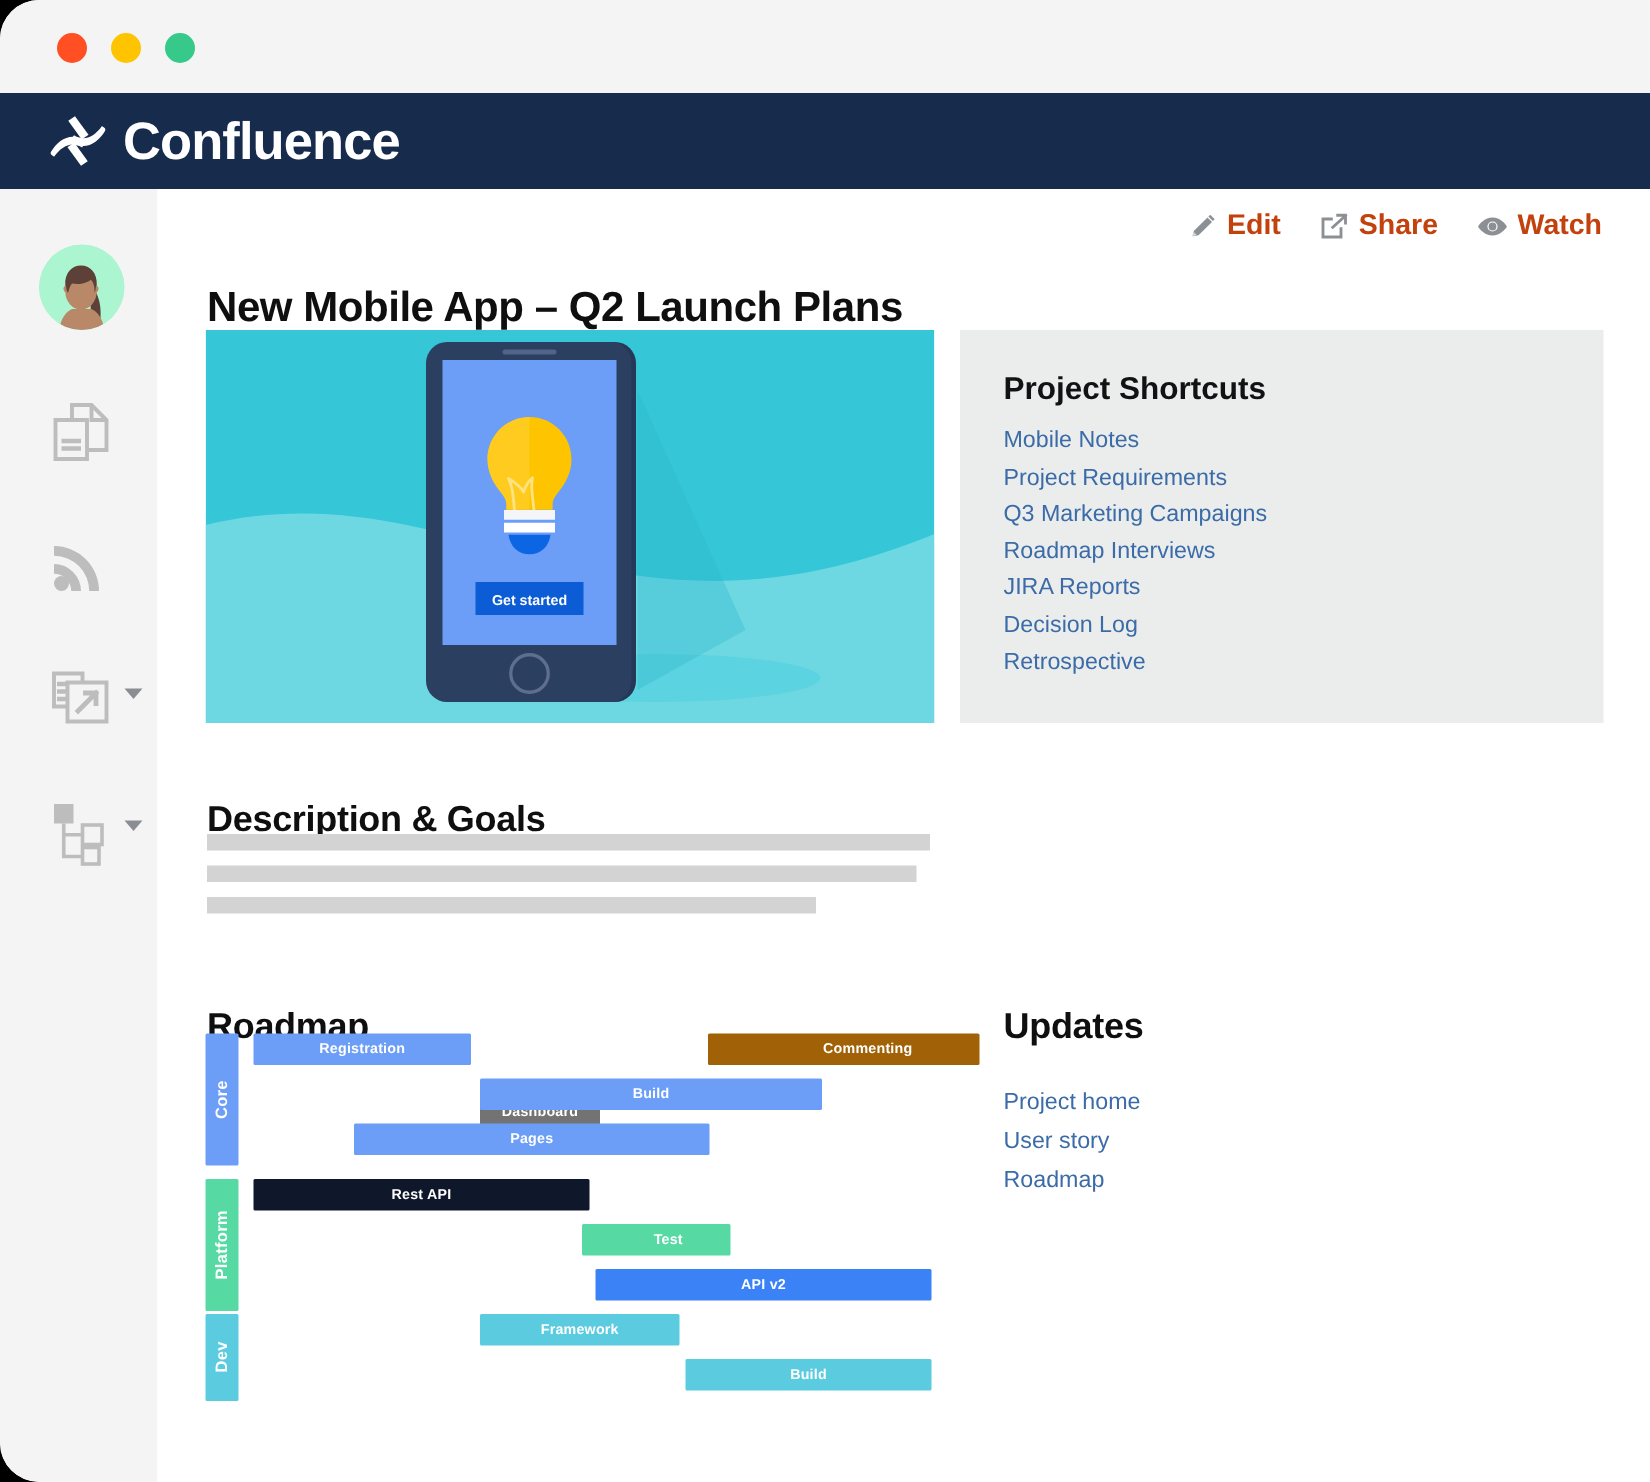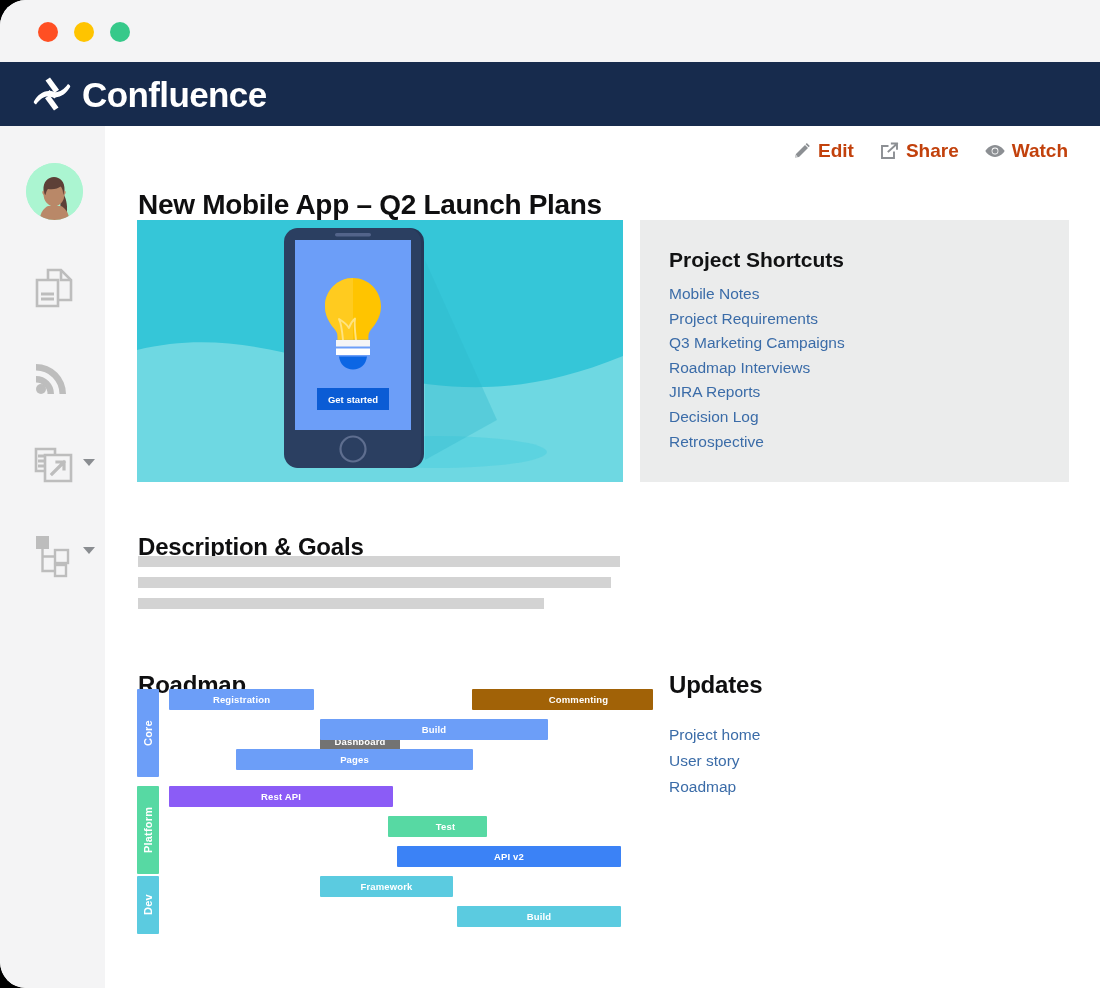--- a/index.html
+++ b/index.html
@@ -402,21 +402,21 @@
 
     <h2 class="section-title" style="left:33px; top:525px;">Roadmap</h2>
     <div class="roadmap" id="roadmap">
         <div class="lane-label" style="background: rgb(108, 158, 248); left: 0px; top: 0px; height: 88px;">Core</div>
         <div class="gantt-bar" style="background: rgb(108, 158, 248); left: 32px; width: 145px; top: 0px; height: 21px;">Registration</div>
         <div class="gantt-bar" style="background: #737373; left: 183px; width: 80px; top: 0px; height: 21px; margin-top: 42px;">Dashboard</div>
         <div class="gantt-bar" style="background: #a16207; left: 335px; width: 149px; top: 0px; height: 21px; padding-left: 32px;">Commenting</div>
         <div class="gantt-bar" style="background: rgb(108, 158, 248); left: 183px; width: 228px; top: 30px; height: 21px;">Build</div>
         <div class="gantt-bar" style="background: rgb(108, 158, 248); left: 99px; width: 237px; top: 60px; height: 21px;">Pages</div>
         <div class="lane-label" style="background: rgb(87, 217, 163); left: 0px; top: 97px; height: 88px;">Platform</div>
-        <div class="gantt-bar" style="background: #8b5cf6; left: 32px; width: 224px; top: 97px; height: 21px;">Rest API</div>
+        <div class="gantt-bar" style="background: #0f172a; left: 32px; width: 224px; top: 97px; height: 21px;">Rest API</div>
         <div class="gantt-bar" style="background: rgb(87, 217, 163); left: 251px; width: 83px; top: 127px; height: 21px; padding-left: 16px;">Test</div>
         <div class="gantt-bar" style="background: #3b82f6; left: 260px; width: 224px; top: 157px; height: 21px;">API v2</div>
         <div class="lane-label" style="background: rgb(91, 203, 224); left: 0px; top: 187px; height: 58px;">Dev</div>
         <div class="gantt-bar" style="background: rgb(91, 203, 224); left: 183px; width: 133px; top: 187px; height: 21px;">Framework</div>
         <div class="gantt-bar" style="background: rgb(91, 203, 224); left: 320px; width: 164px; top: 217px; height: 21px;">Build</div>
       </div>
 
     <h2 class="section-title" style="left:564px; top:525px;">Updates</h2>
     <div class="updates-list" id="updates-list">
         <a class="update-link" style="color: rgb(59, 108, 168);">Project home</a>

